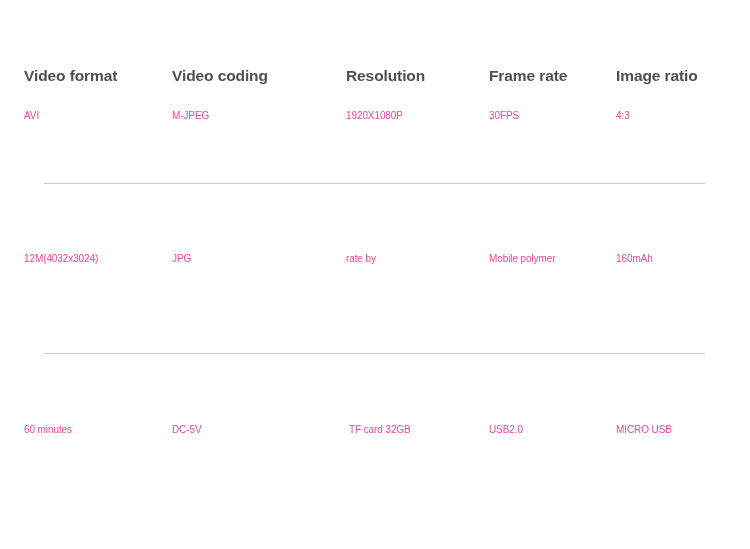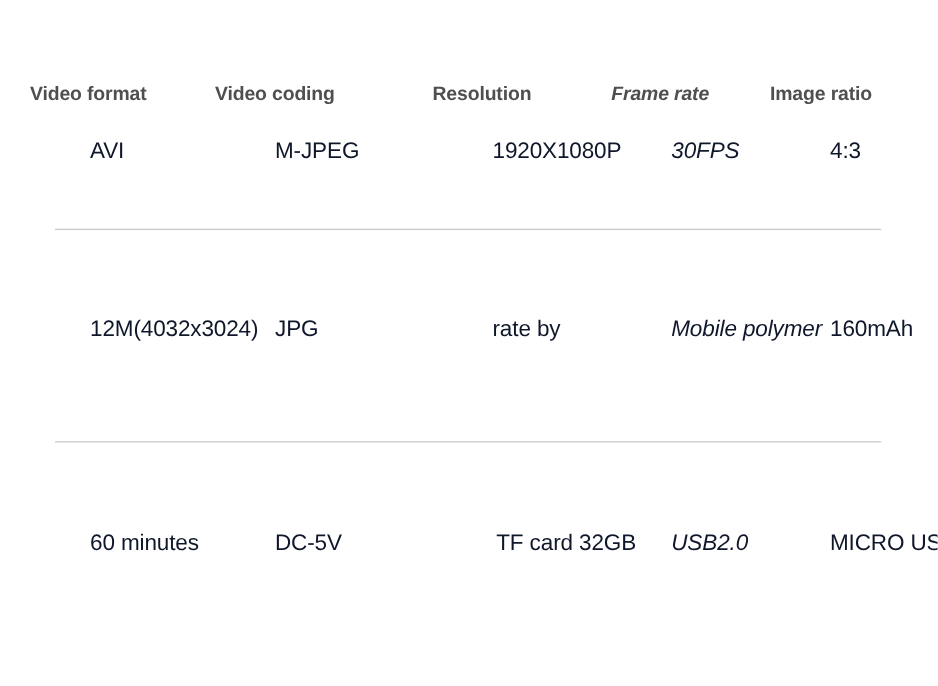--- a/index.html
+++ b/index.html
@@ -43,32 +43,31 @@
   }
 
   .spec-row.header-row .spec-cell {
     font-size: 15.5px;
     font-weight: bold;
     color: #4f4f4f;
     letter-spacing: -0.1px;
   }
 
   .spec-row.value-row .spec-cell {
-    font-size: 18px;
+    font-size: 10px;
     font-weight: normal;
-    color: #0f172a;
+    color: #ec4899;
     letter-spacing: -0.1px;
-    margin-left: 48px;
   }
 
   
   .col-1 { left: 24px; }
   .col-2 { left: 172px; }
   .col-3 { left: 346px; }
-  .col-4 { left: 489px; font-style: italic; }
+  .col-4 { left: 489px; }
   .col-5 { left: 616px; }
 
   
   .col-3-shift { left: 349px; }
 
   
   .block-1 { top: 67px; }
   .block-2 { top: 234px; }
   .block-3 { top: 405px; }
 

